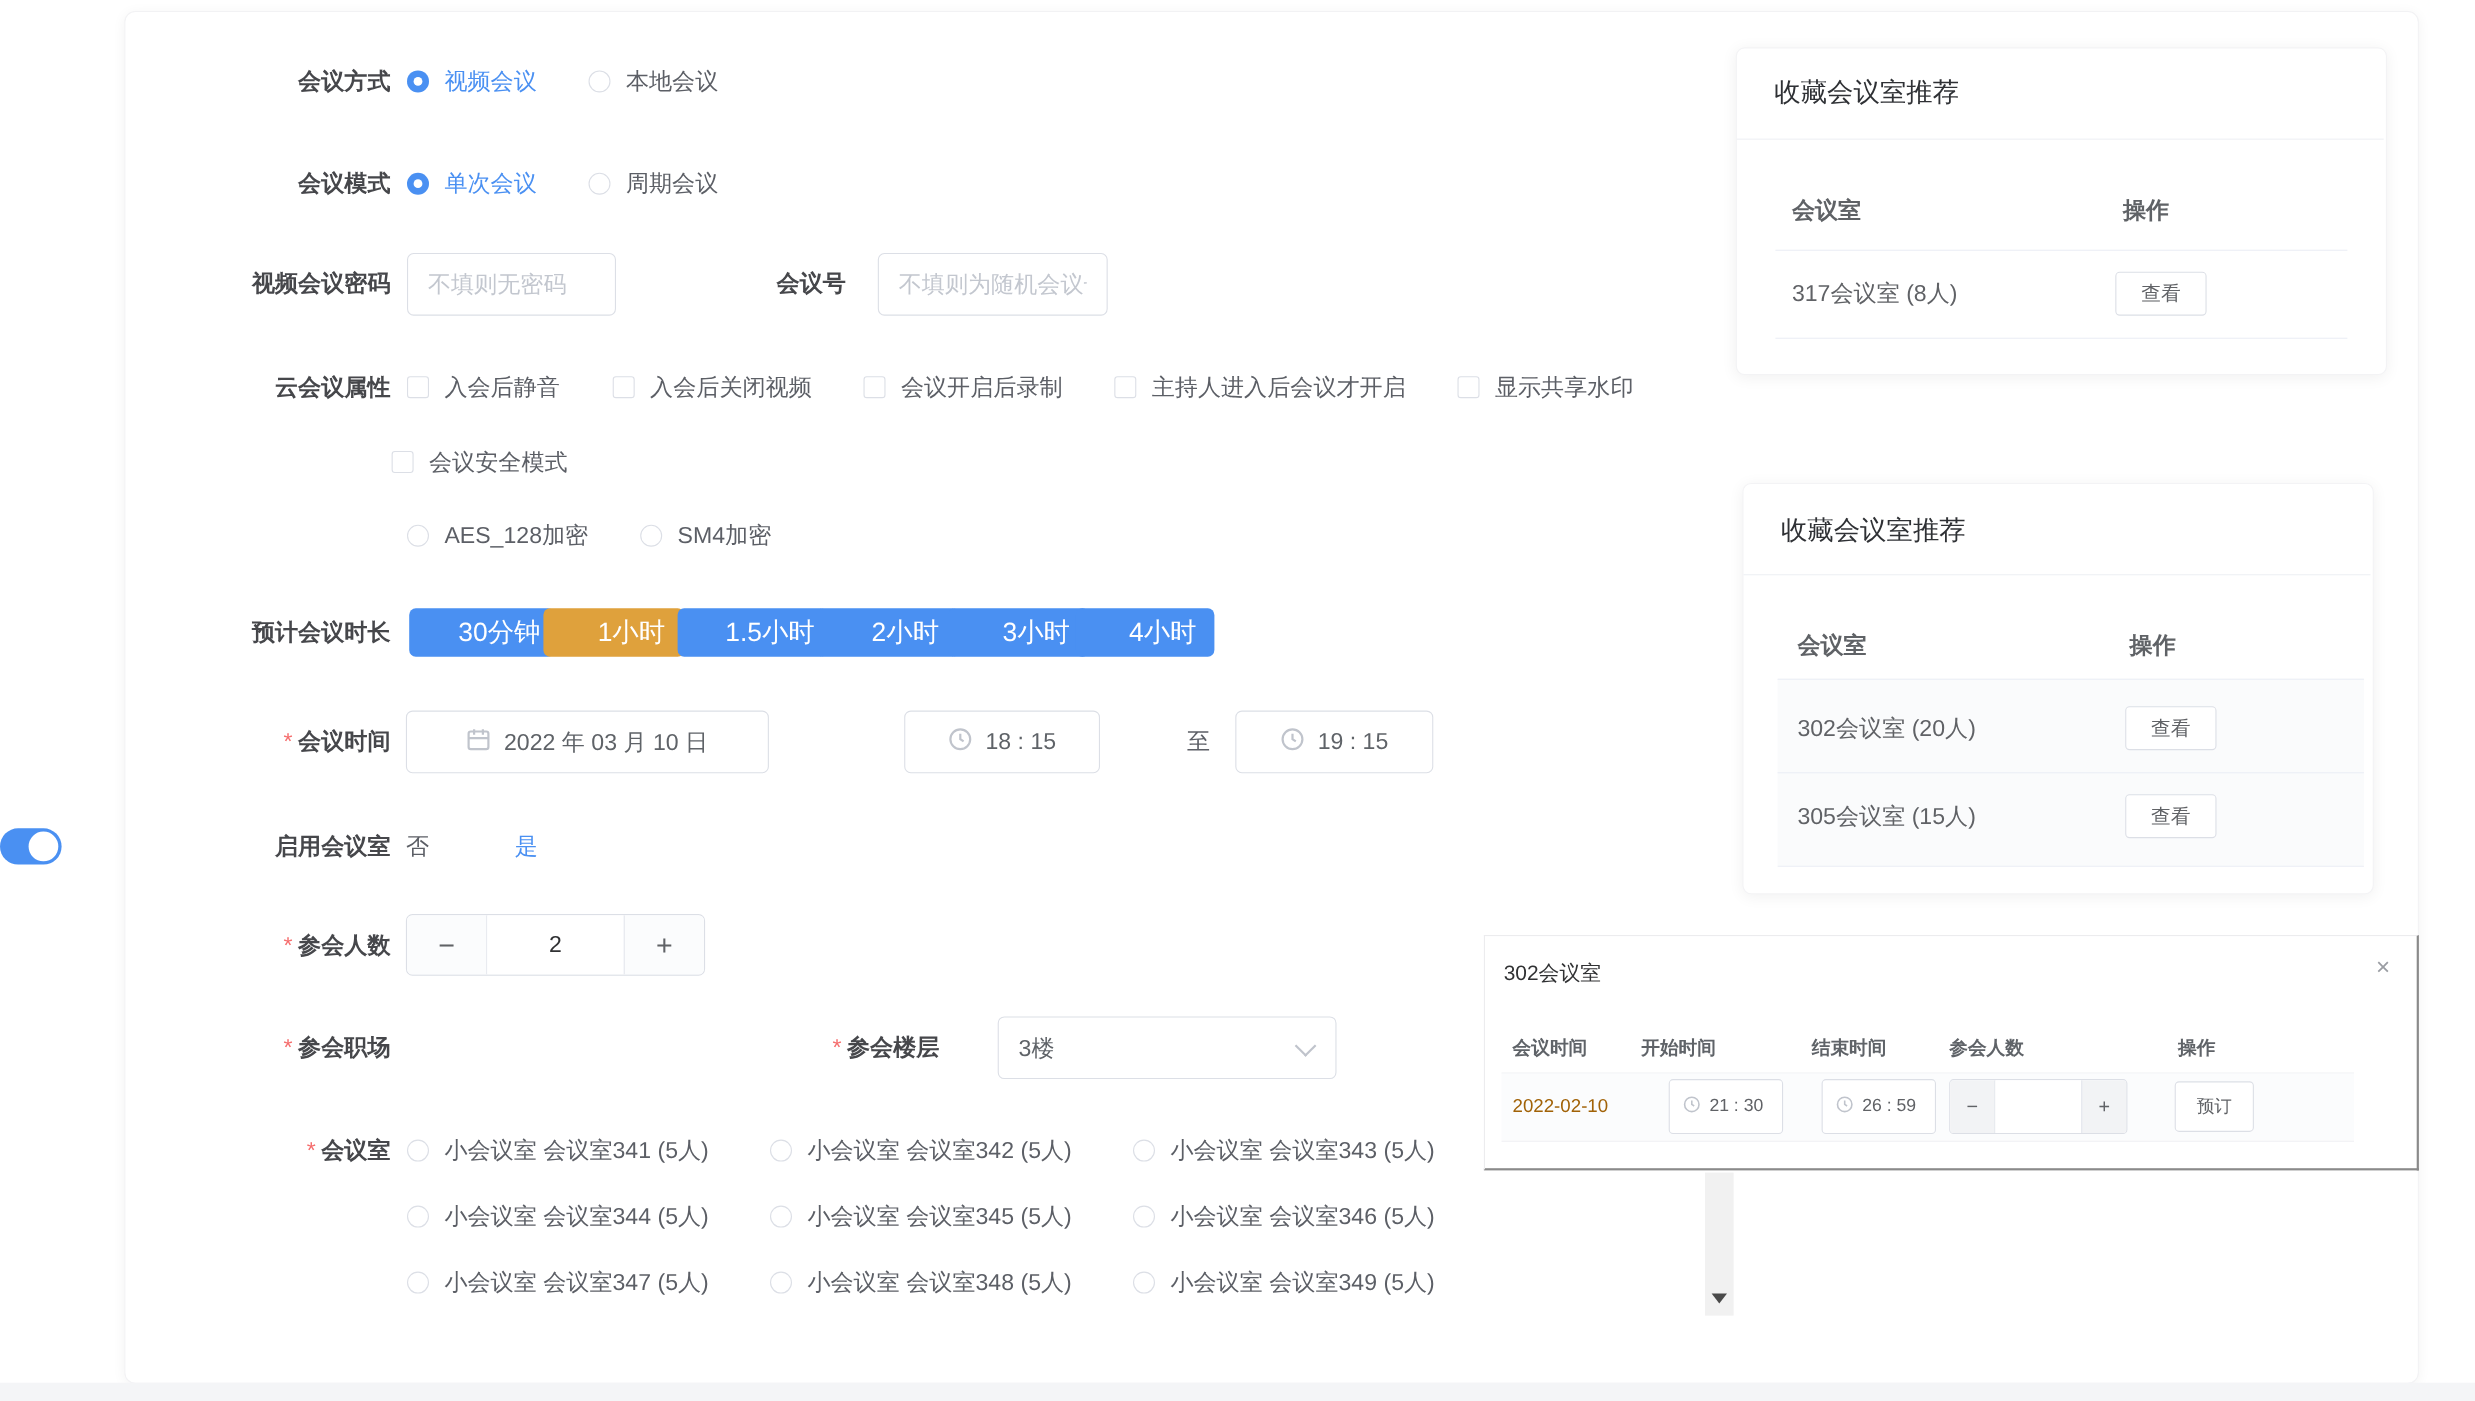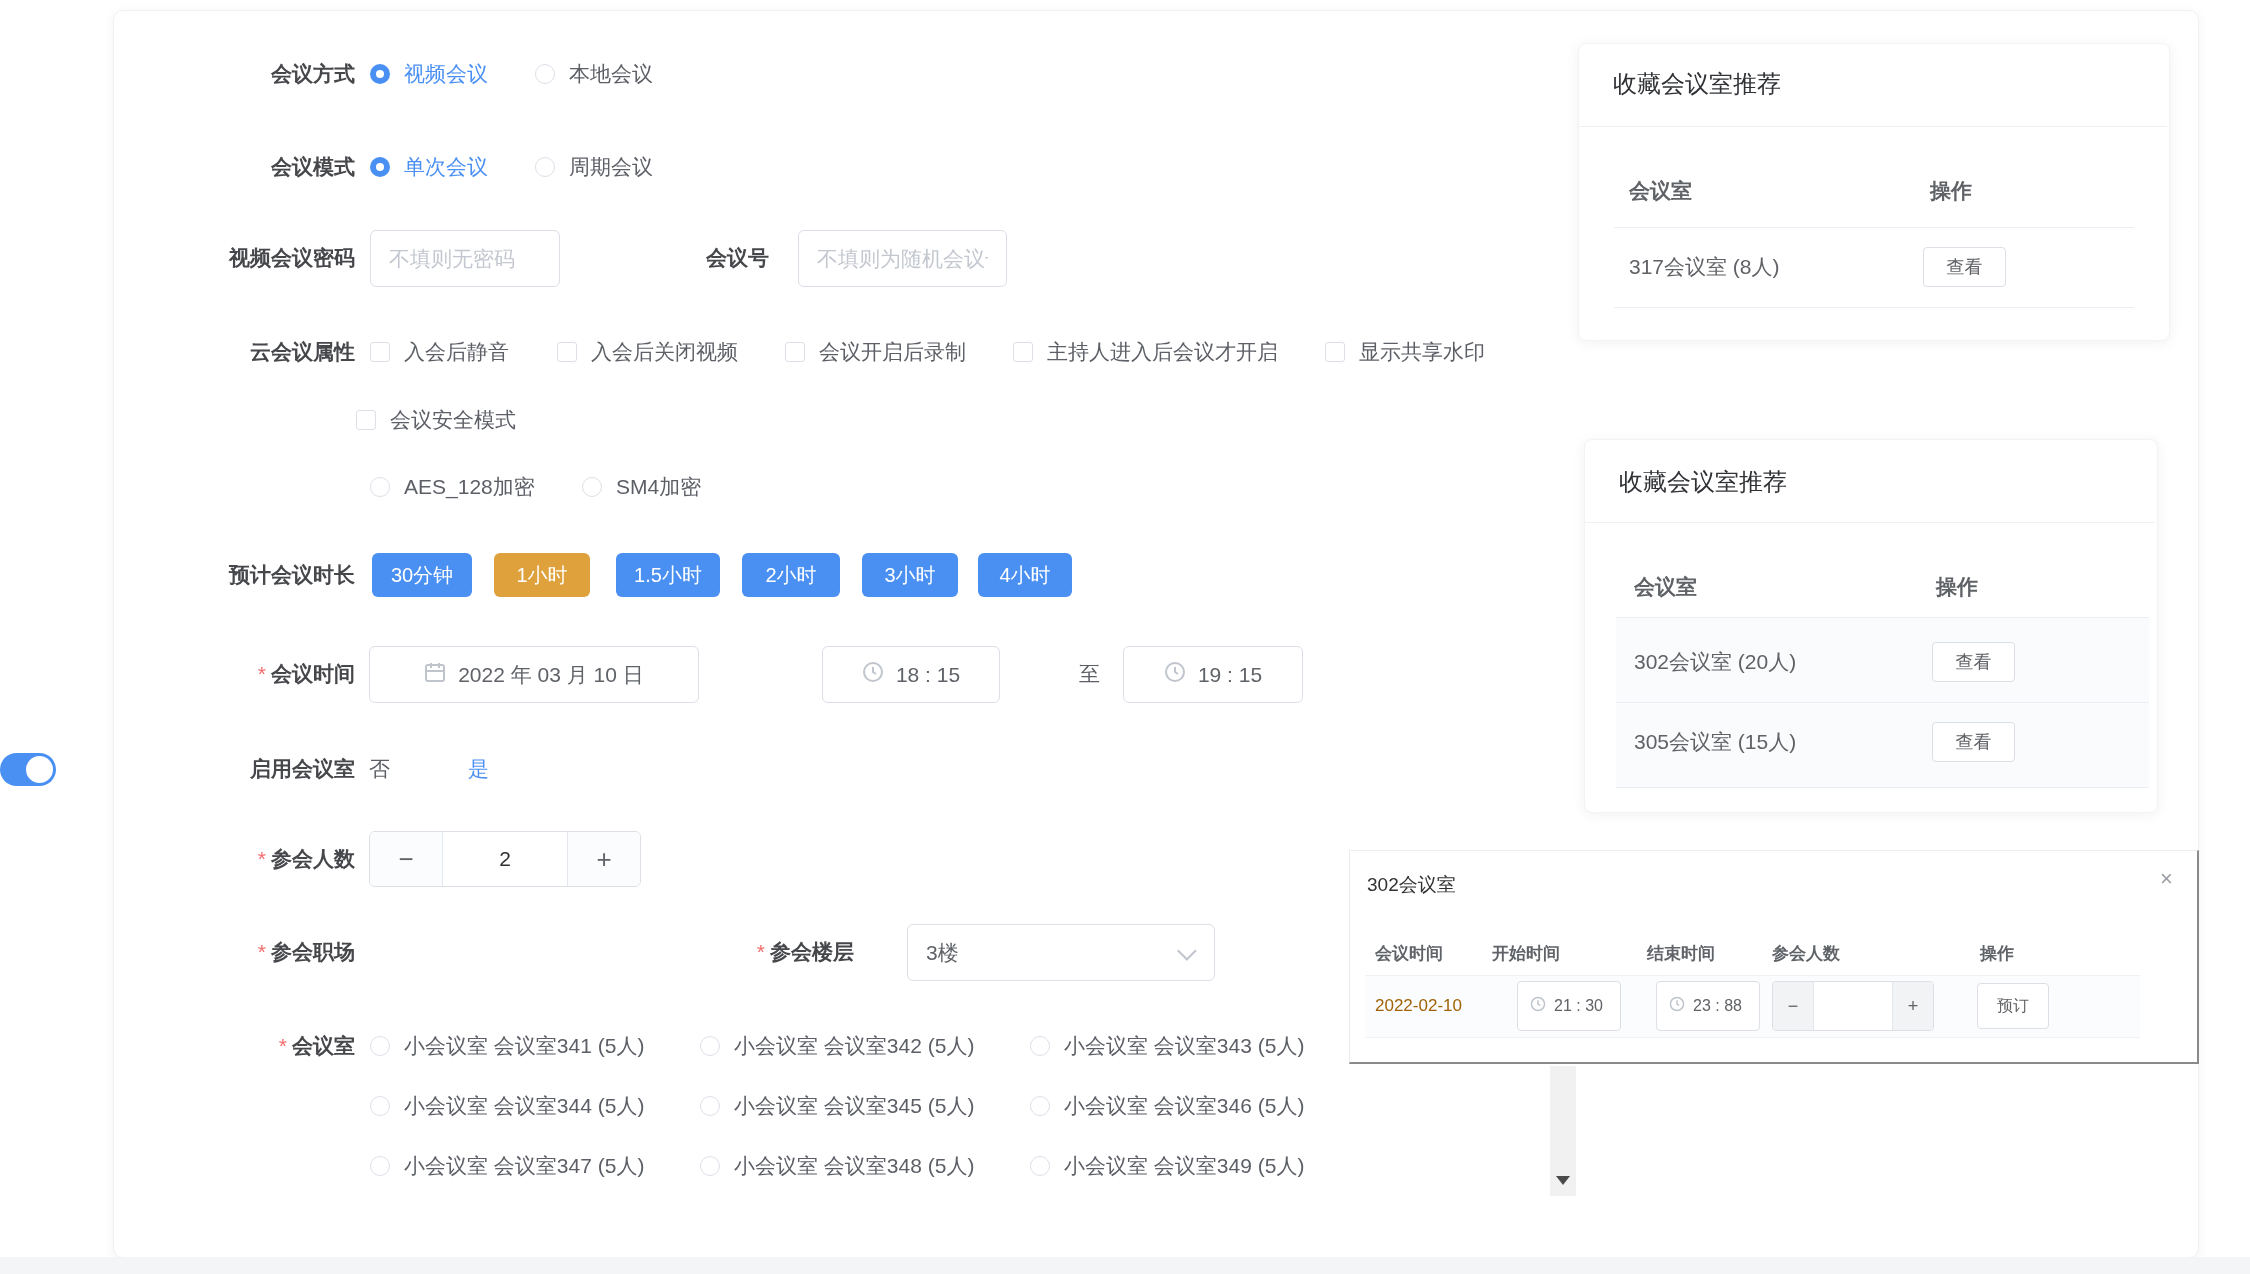--- a/index.html
+++ b/index.html
@@ -15,22 +15,22 @@
   .opt.blue{color:#4a90f2;}
   .radio{width:20px;height:20px;border-radius:50%;border:1px solid #dcdfe6;background:#fff;box-sizing:border-box;margin-right:14px;flex:0 0 auto;}
   .radio.on{border:none;background:#4a90f2;position:relative;}
   .radio.on::after{content:"";position:absolute;left:6px;top:6px;width:8px;height:8px;border-radius:50%;background:#fff;}
   .cb{width:20px;height:20px;border-radius:3px;border:1px solid #dcdfe6;background:#fff;box-sizing:border-box;margin-right:14px;flex:0 0 auto;}
 
   .tinput{position:absolute;box-sizing:border-box;border:1px solid #dcdfe6;border-radius:6px;background:#fff;
           font-size:21px;color:#606266;padding:0 18px;outline:none;font-family:inherit;}
   .tinput::placeholder{color:#c3c7cf;}
 
-  .dbtn{position:absolute;height:44px;border-radius:6px;background:#4a90f2;color:#fff;font-size:20px;
-        display:flex;align-items:center;justify-content:center;cursor:pointer;white-space:nowrap;}
+  .dbtn{position:absolute;height:44px;border-radius:6px;background:#4a90f2;color:#fff;font-size:24px;
+        display:flex;align-items:center;justify-content:center;cursor:pointer;white-space:nowrap;padding-left:32px;}
   .dbtn.sel{background:#dfa13c;}
 
   .pickbox{position:absolute;box-sizing:border-box;border:1px solid #dcdfe6;border-radius:6px;background:#fff;
            display:flex;align-items:center;padding:0 16px;font-size:21px;color:#5f6368;white-space:nowrap;justify-content:center;}
   .icon{margin-right:12px;flex:0 0 auto;display:inline-block;}
 
   .toggle{position:absolute;width:56px;height:33px;border-radius:17px;background:#4a90f2;}
   .toggle::after{content:"";position:absolute;top:3px;right:3px;width:27px;height:27px;border-radius:50%;background:#fff;}
 
   .stepper{position:absolute;box-sizing:border-box;border:1px solid #dcdfe6;border-radius:6px;background:#fff;display:flex;overflow:hidden;}
@@ -281,21 +281,21 @@
     </span>
     <span>21 : 30</span>
   </div>
   <div class="ptime" style="left:1636px;top:981px;width:104px;height:50px;">
     <span class="icon" style="margin-right:8px;">
       <svg width="16" height="16" viewBox="0 0 22 22" fill="none">
           <circle cx="11" cy="11" r="9" stroke="#c0c4cc" stroke-width="2"></circle>
           <path d="M11 6 V11 L14 13" stroke="#c0c4cc" stroke-width="2" fill="none"></path>
         </svg>
     </span>
-    <span>23 : 88</span>
+    <span>26 : 59</span>
   </div>
   <div class="pstep" style="left:1772px;top:981px;width:162px;height:50px;">
     <div class="stepcell" style="width:40px;border-right:1px solid #e4e7ed;">−</div>
     <div class="stepmid">
         <input class="pinput" style="">
       </div>
     <div class="stepcell" style="width:40px;border-left:1px solid #e4e7ed;">+</div>
   </div>
   <div class="pbook" style="left:1977px;top:983px;width:72px;height:46px;">预订</div>
   <div class="divider" style="left:1365px;top:1037px;width:775px;background:#f0f1f4;"></div>

